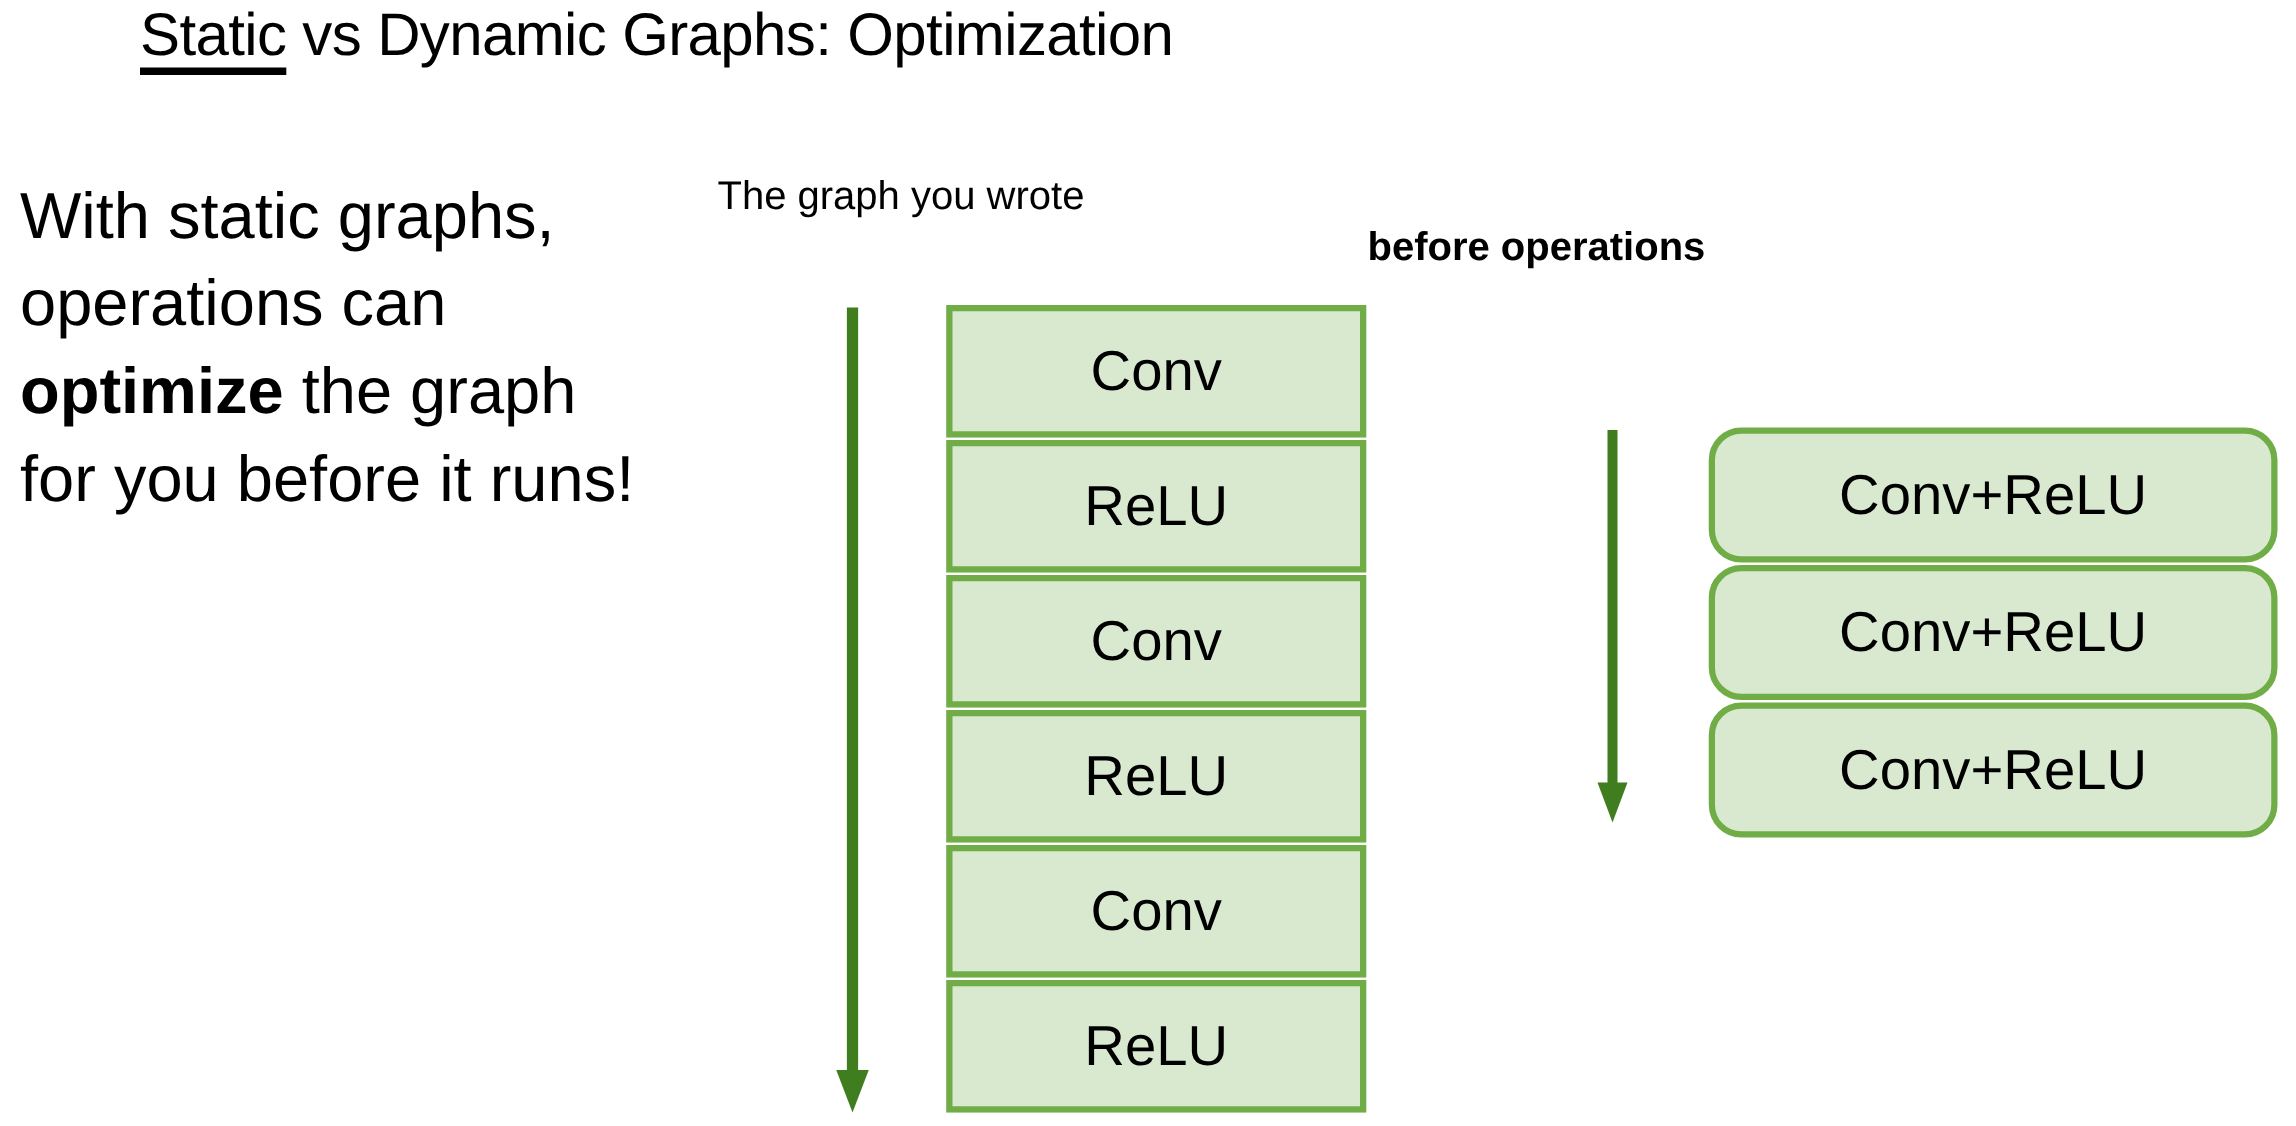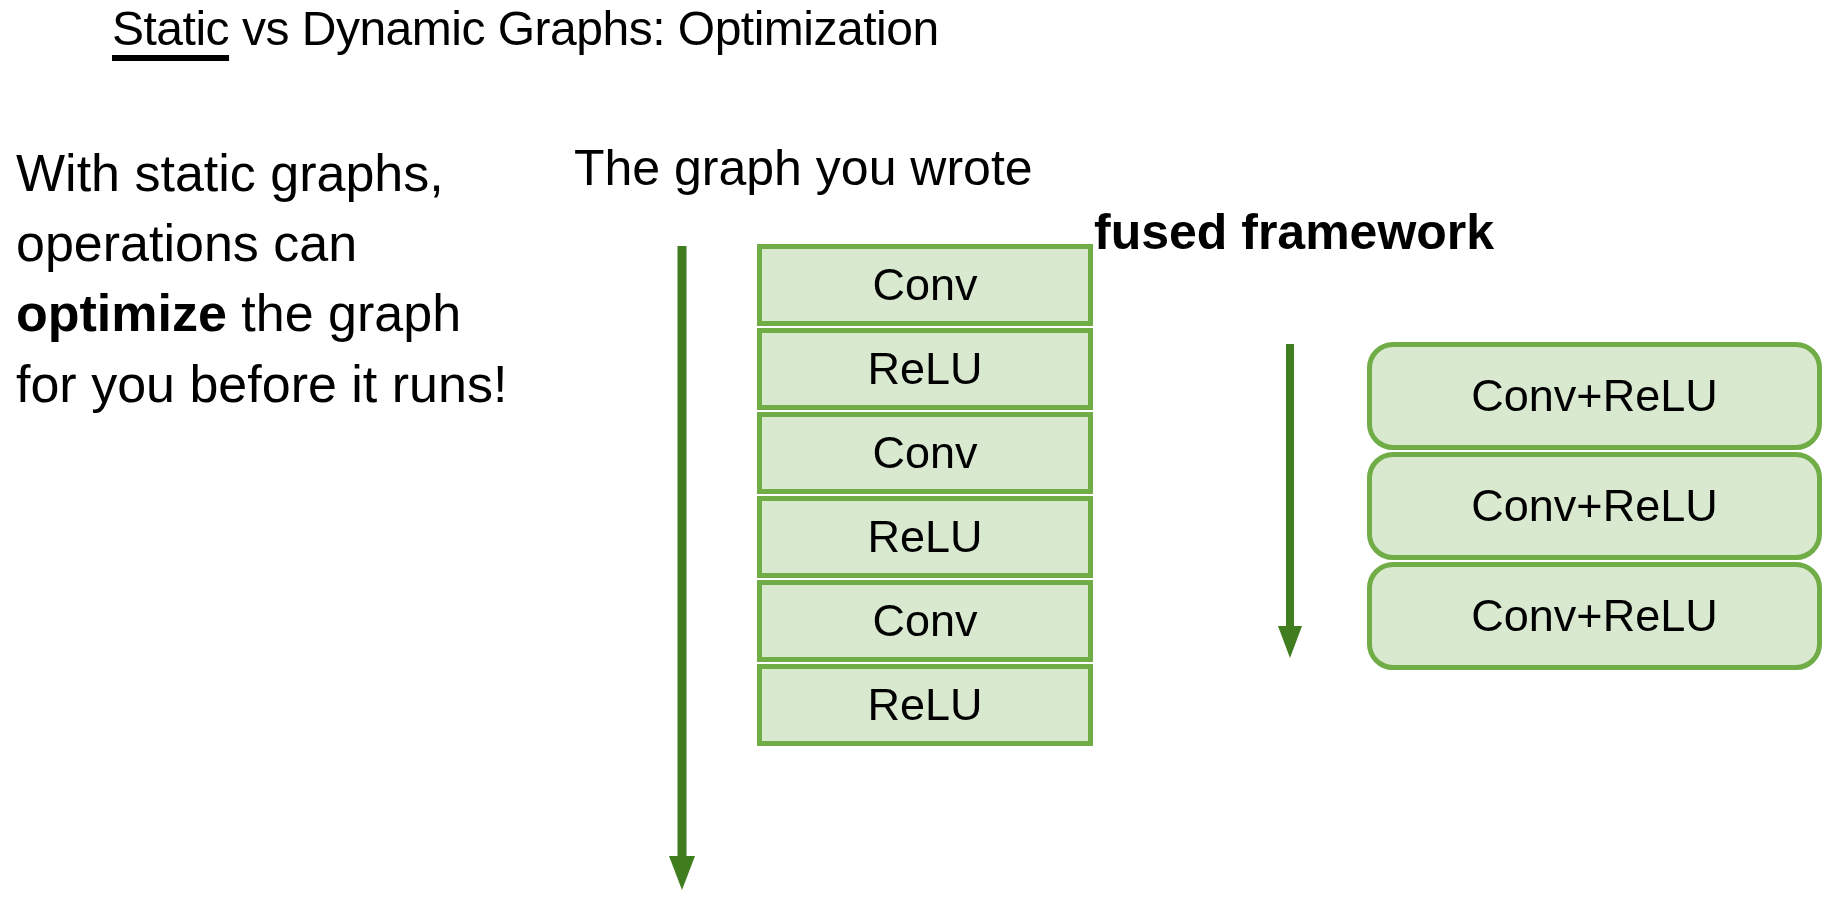--- a/index.html
+++ b/index.html
@@ -41,21 +41,21 @@
     width: 540px;
     font-size: 52px;
     line-height: 1.35;
     font-weight: 400;
   }
   #left-body b { font-weight: 700; }
 
   
   .column-heading {
     position: absolute;
-    font-size: 50px;
+    font-size: 32px;
     line-height: 1.28;
     font-weight: 400;
   }
   .column-heading b { font-weight: 700; }
 
   #middle-heading {
     left: 574px;
     top: 136px;
     width: 470px;
   }
@@ -107,40 +107,40 @@
   .op-box {
     box-sizing: border-box;
     border: 5px solid #70ad47;
     background: #d9e9d0;
     display: flex;
     align-items: center;
     justify-content: center;
     font-size: 45px;
     font-weight: 400;
     color: #000000;
-    height: 82px;
+    height: 106px;
     margin-bottom: 2px;
   }
   #right-column .op-box {
     height: 108px;
     margin-bottom: 2px;
     border-radius: 26px;
   }
   .op-box:last-child { margin-bottom: 0; }
 </style>
 </head>
 <body>
 
 <div id="slide-title"><span class="underlined">Static</span><span> vs Dynamic Graphs: Optimization</span></div>
 
 <div id="left-body"><span>With static graphs,</span><br><span>operations can</span><br><b>optimize</b><span> the graph</span><br><span>for you before it runs!</span></div>
 
 <div id="middle-heading" class="column-heading"><span>The graph you wrote</span></div>
 
-<div id="right-heading" class="column-heading"><br><b>fused framework</b></div>
+<div id="right-heading" class="column-heading"><br><b>before operations</b></div>
 
 <div id="middle-column" class="flow-column">
 
   <svg class="flow-arrow" width="46" height="650" viewBox="0 0 46 650">
     <line x1="22" y1="2" x2="22" y2="624" stroke="#3f7d1f" stroke-width="9"></line>
     <polygon points="22,646 9,612 35,612" fill="#3f7d1f"></polygon>
   </svg>
 
   <div class="box-stack">
     <div class="op-box">

